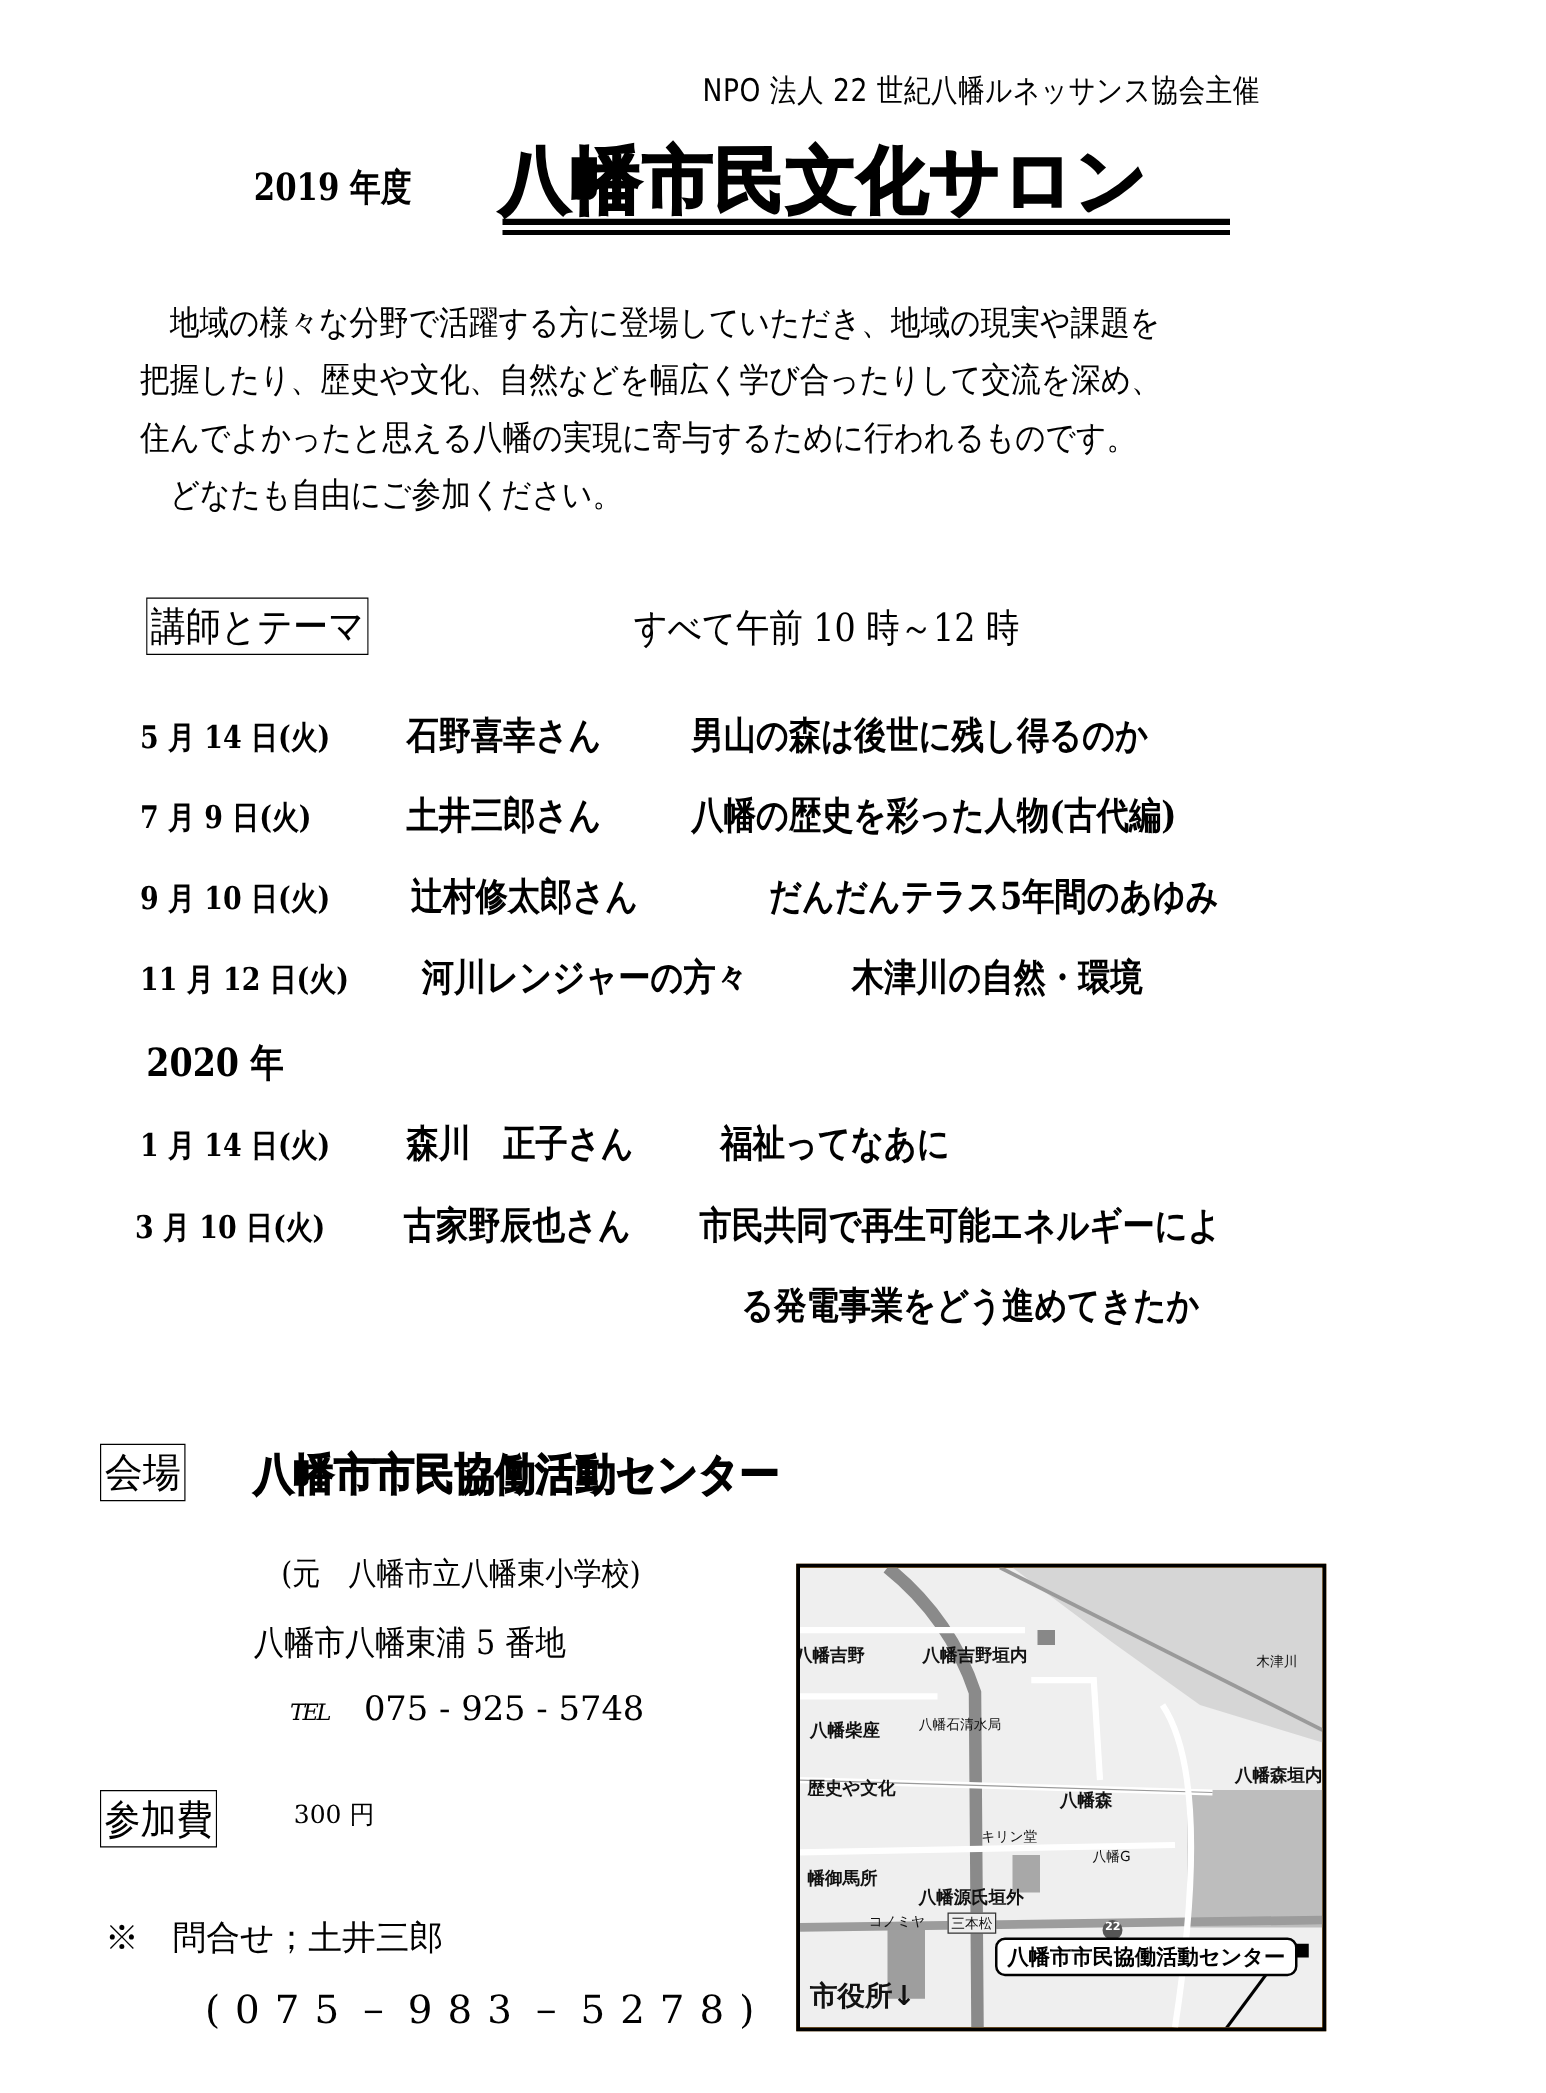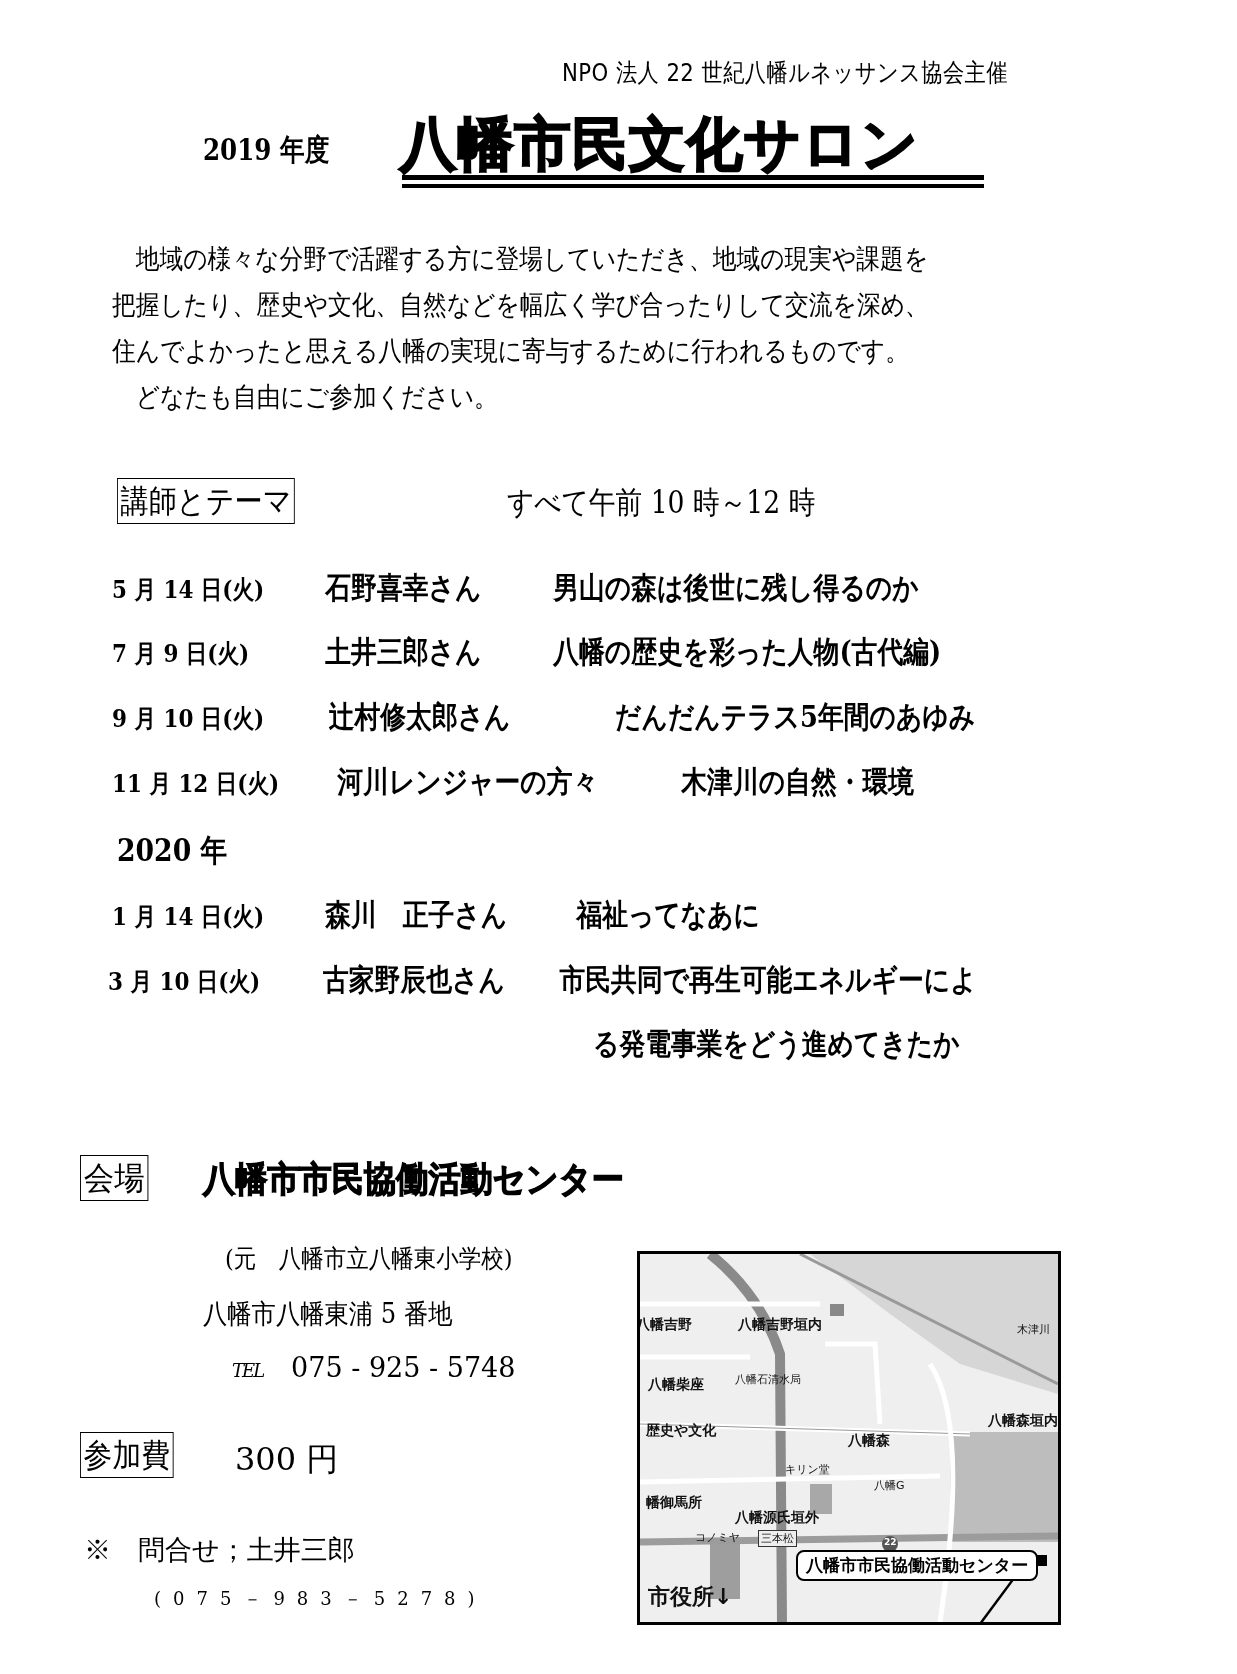--- a/index.html
+++ b/index.html
@@ -15,23 +15,23 @@
   .boxlabel { border: 1.5px solid #000; padding: 0 3px; font-size: 32px; line-height: 44px; font-family: "DejaVu Serif", serif; }
   .lect-label { left: 117px; top: 478px; transform: scaleX(0.88); transform-origin: left top; }
   .time-note { left: 507px; top: 482px; font-size: 31px; transform: scaleX(0.86); transform-origin: left top; }
   .row { font-size: 30px; font-weight: bold; transform: scaleX(0.86); transform-origin: left top; }
   .row .date { display: inline-block; font-size: 25px; }
   .year2020 { left: 117px; top: 830px; font-size: 31px; font-weight: bold; transform: scaleX(0.86); transform-origin: left top; }
   .venue-label { left: 80px; top: 1155px; transform: scaleX(0.95); transform-origin: left top; }
   .venue-name { left: 203px; top: 1156px; font-family: "DejaVu Sans", sans-serif; font-size: 35px; font-weight: 900; -webkit-text-stroke: 1.2px #000; transform: scaleX(0.92); transform-origin: left top; }
   .small-info { font-size: 25px; transform: scaleX(0.9); transform-origin: left top; }
   .fee-label { left: 80px; top: 1432px; transform: scaleX(0.9); transform-origin: left top; }
-  .fee-val { left: 235px; top: 1438px; font-size: 32px; }
+  .fee-val { left: 235px; top: 1438px; font-size: 20px; }
   .contact { left: 84px; top: 1532px; font-size: 27px; }
-  .contact-phone { left: 154px; top: 1587px; font-size: 18px; letter-spacing: 12px; }
+  .contact-phone { left: 164px; top: 1587px; font-size: 31px; letter-spacing: 12px; }
   .map-frame { left: 637px; top: 1251px; width: 418px; height: 368px; border: 3px solid #000; background: #a16207; overflow: hidden; }
   .map-label { position: absolute; font-family: "DejaVu Sans", sans-serif; font-weight: bold; font-size: 14px; color: #111; white-space: nowrap; }
   .map-label.sm { font-size: 11px; font-weight: normal; }
   .callout { position: absolute; left: 156px; top: 296px; border: 2px solid #000; border-radius: 8px; background: #fff; padding: 2px 8px; font-family: "DejaVu Sans", sans-serif; font-weight: bold; font-size: 17px; }
 </style>
 </head>
 <body>
 
 <div class="abs organizer">NPO 法人 22 世紀八幡ルネッサンス協会主催</div>
 <div class="abs fy">2019 年度</div>
@@ -111,21 +111,21 @@
     <rect x="190" y="50" width="14" height="12" fill="#888"></rect>
 
     <rect x="383" y="301" width="24" height="11" fill="#000"></rect>
     <line x1="340" y1="370" x2="383" y2="312" stroke="#000" stroke-width="2.5"></line>
     <polygon points="383,310 372,312 380,320" fill="#000"></polygon>
 
     <circle cx="250" cy="290" r="8" fill="#555"></circle>
   </svg>
   <div class="map-label" style="left:-4px; top:62px;">八幡吉野</div>
   <div class="map-label" style="left:98px; top:62px;">八幡吉野垣内</div>
-  <div class="map-label sm" style="left:365px; top:68px;margin-left:12px;">木津川</div>
+  <div class="map-label sm" style="left:365px; top:68px;">木津川</div>
   <div class="map-label" style="left:8px; top:98px;margin-top:24px;">八幡柴座</div>
   <div class="map-label sm" style="left:95px; top:118px;">八幡石清水局</div>
   <div class="map-label" style="left:6px; top:168px;">歴史や文化</div>
   <div class="map-label" style="left:208px; top:178px;">八幡森</div>
   <div class="map-label" style="left:348px; top:158px;">八幡森垣内</div>
   <div class="map-label sm" style="left:145px; top:208px;">キリン堂</div>
   <div class="map-label sm" style="left:234px; top:224px;">八幡G</div>
   <div class="map-label" style="left:-4px; top:240px;margin-left:10px;">幡御馬所</div>
   <div class="map-label" style="left:95px; top:255px;">八幡源氏垣外</div>
   <div class="map-label sm" style="left:55px; top:276px;">コノミヤ</div>

